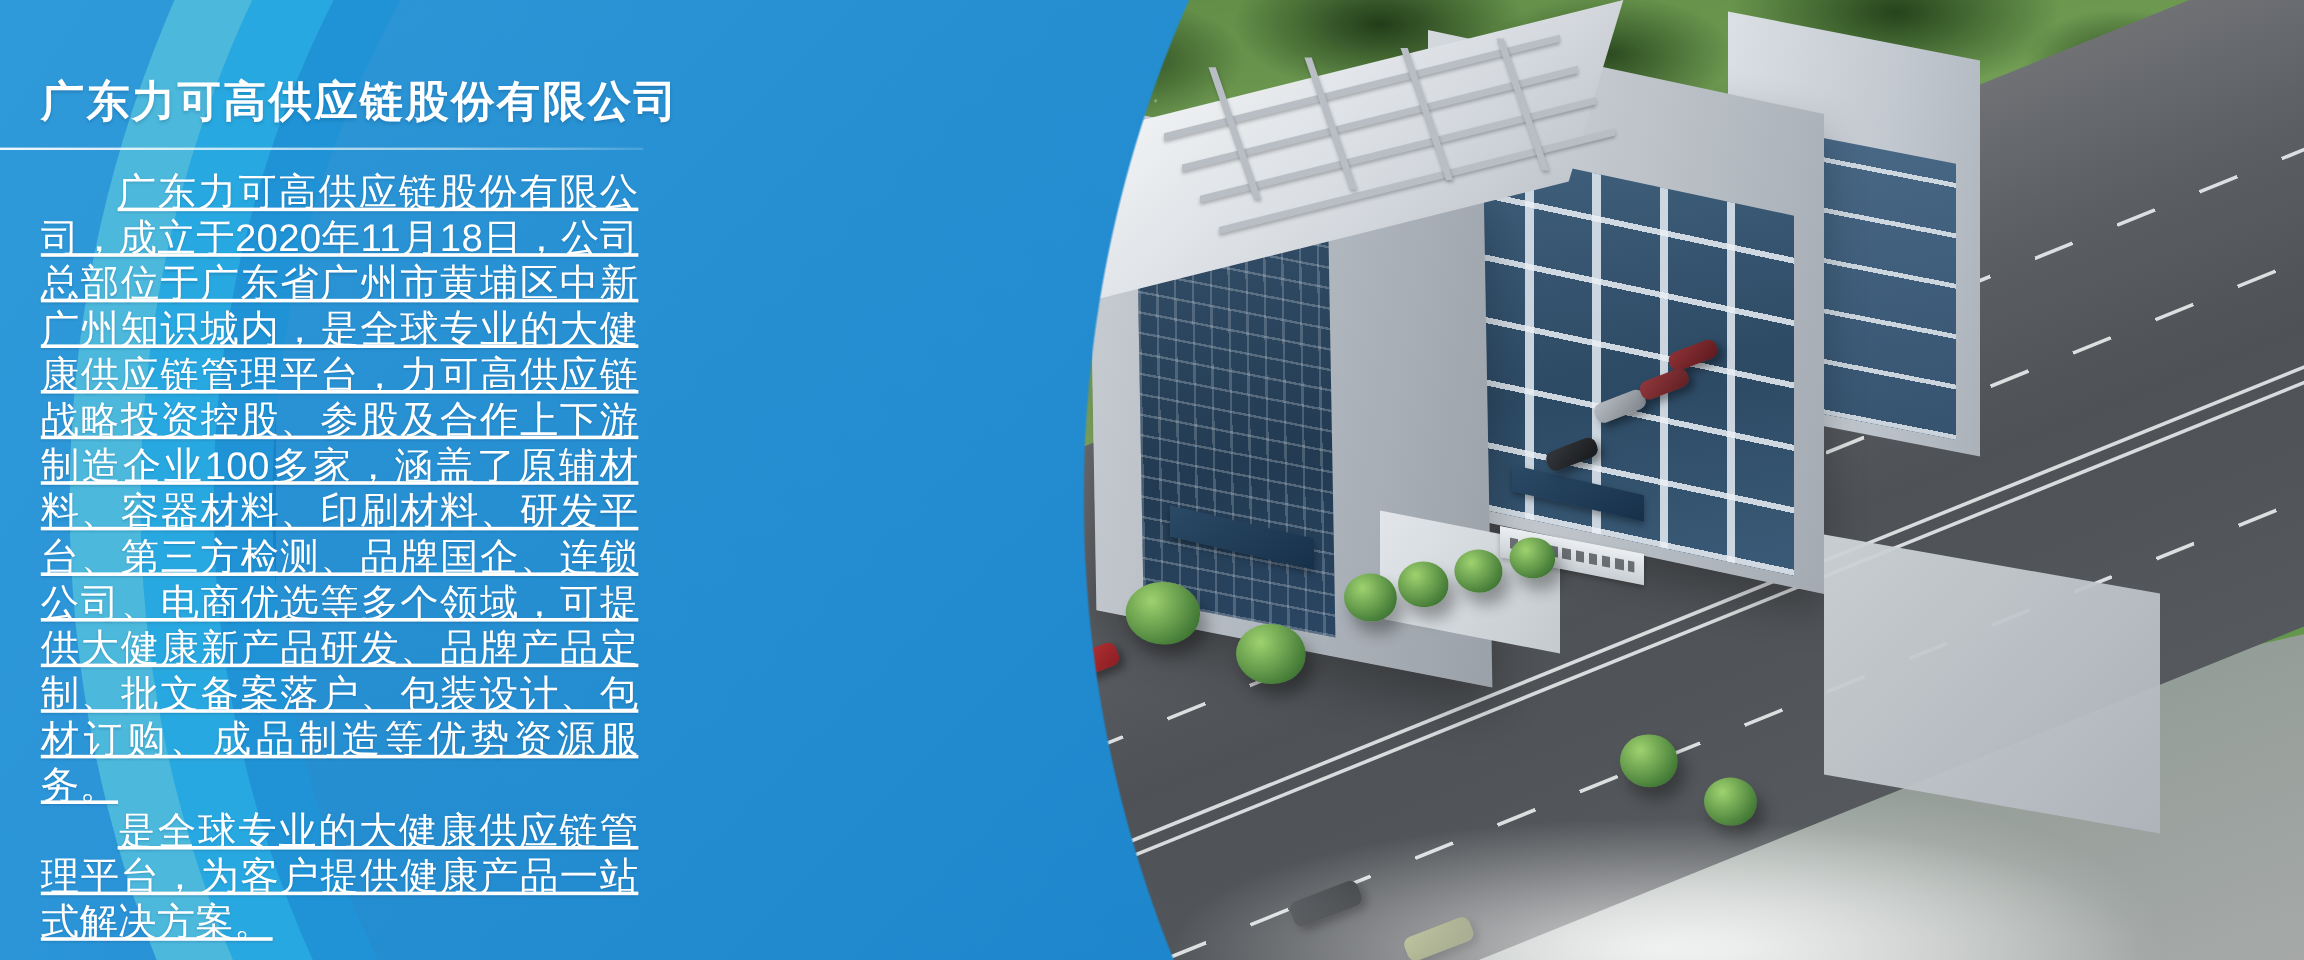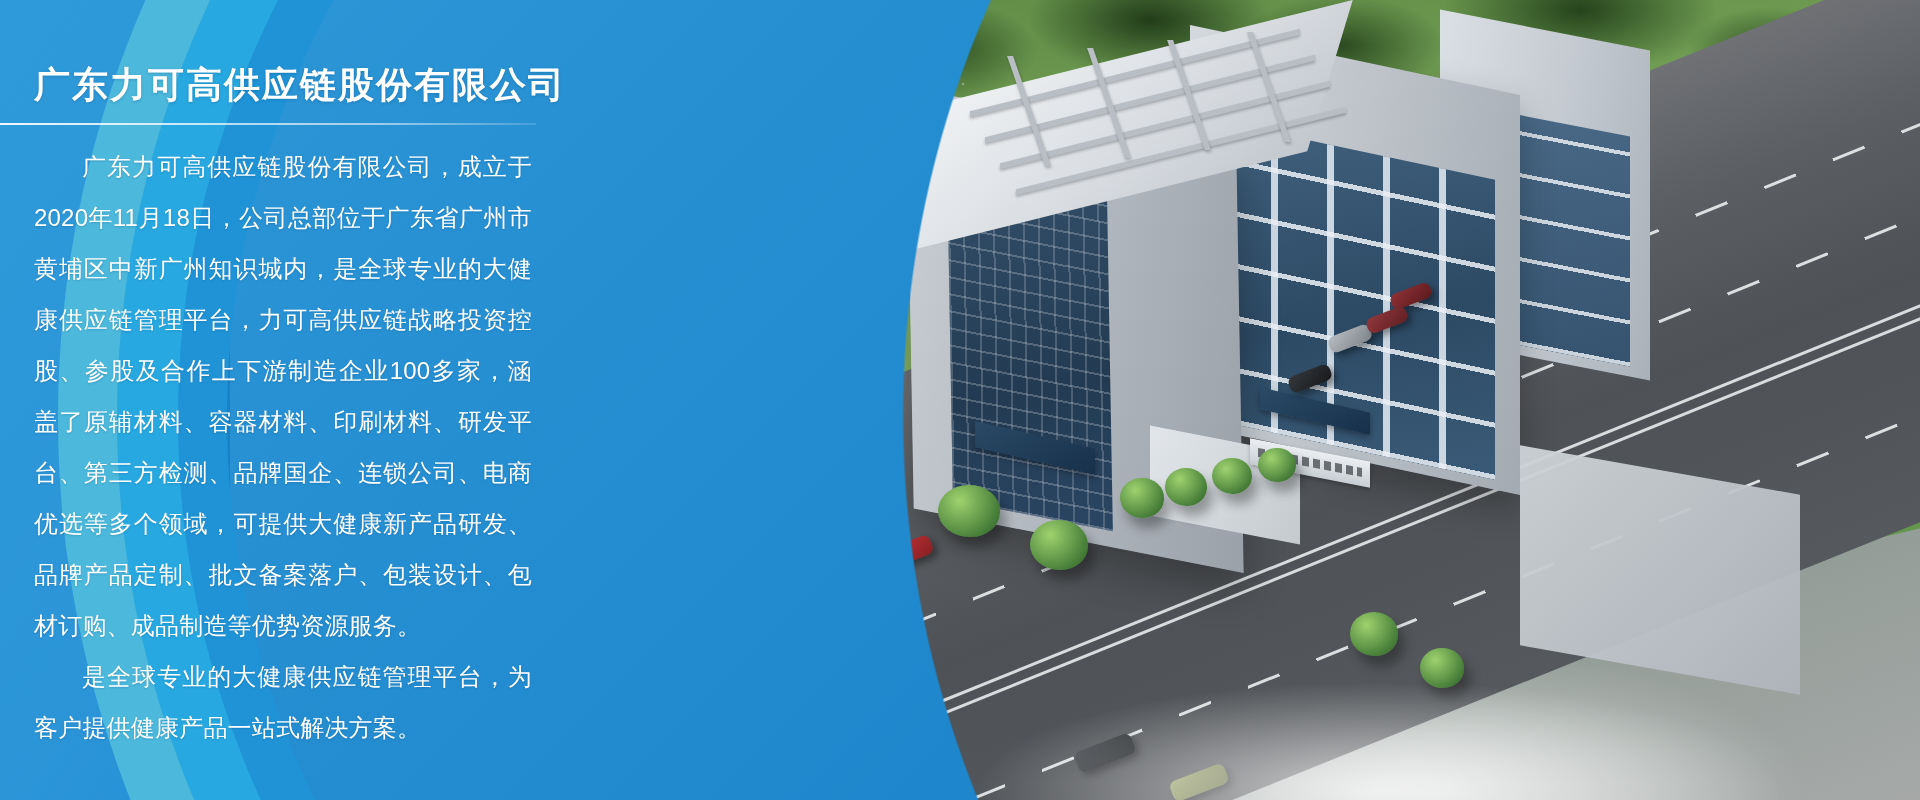--- a/index.html
+++ b/index.html
@@ -260,27 +260,28 @@
   .rule{
     margin-top:16px;
     width:536px;
     height:2px;
     background:linear-gradient(90deg,rgba(255,255,255,.92),rgba(255,255,255,.55) 70%,rgba(255,255,255,.15));
     margin-left:-34px;
     padding-left:0;
   }
   .body-text{
     margin-top:16px;
-    font-size:24px;
-    line-height:51px;
+    font-size:32px;
+    line-height:38px;
     color:#ffffff;
     letter-spacing:.2px;
     text-align:justify;
     text-justify:inter-character;
     text-shadow:0 1px 2px rgba(0,40,80,.18);
+    text-decoration:underline;
   }
   .body-text p{margin:0;text-indent:2em;}
   .body-text p.p2{margin-top:0;}
 </style>
 </head>
 <body>
 
 <div class="banner">
 
   <div class="arcs">

